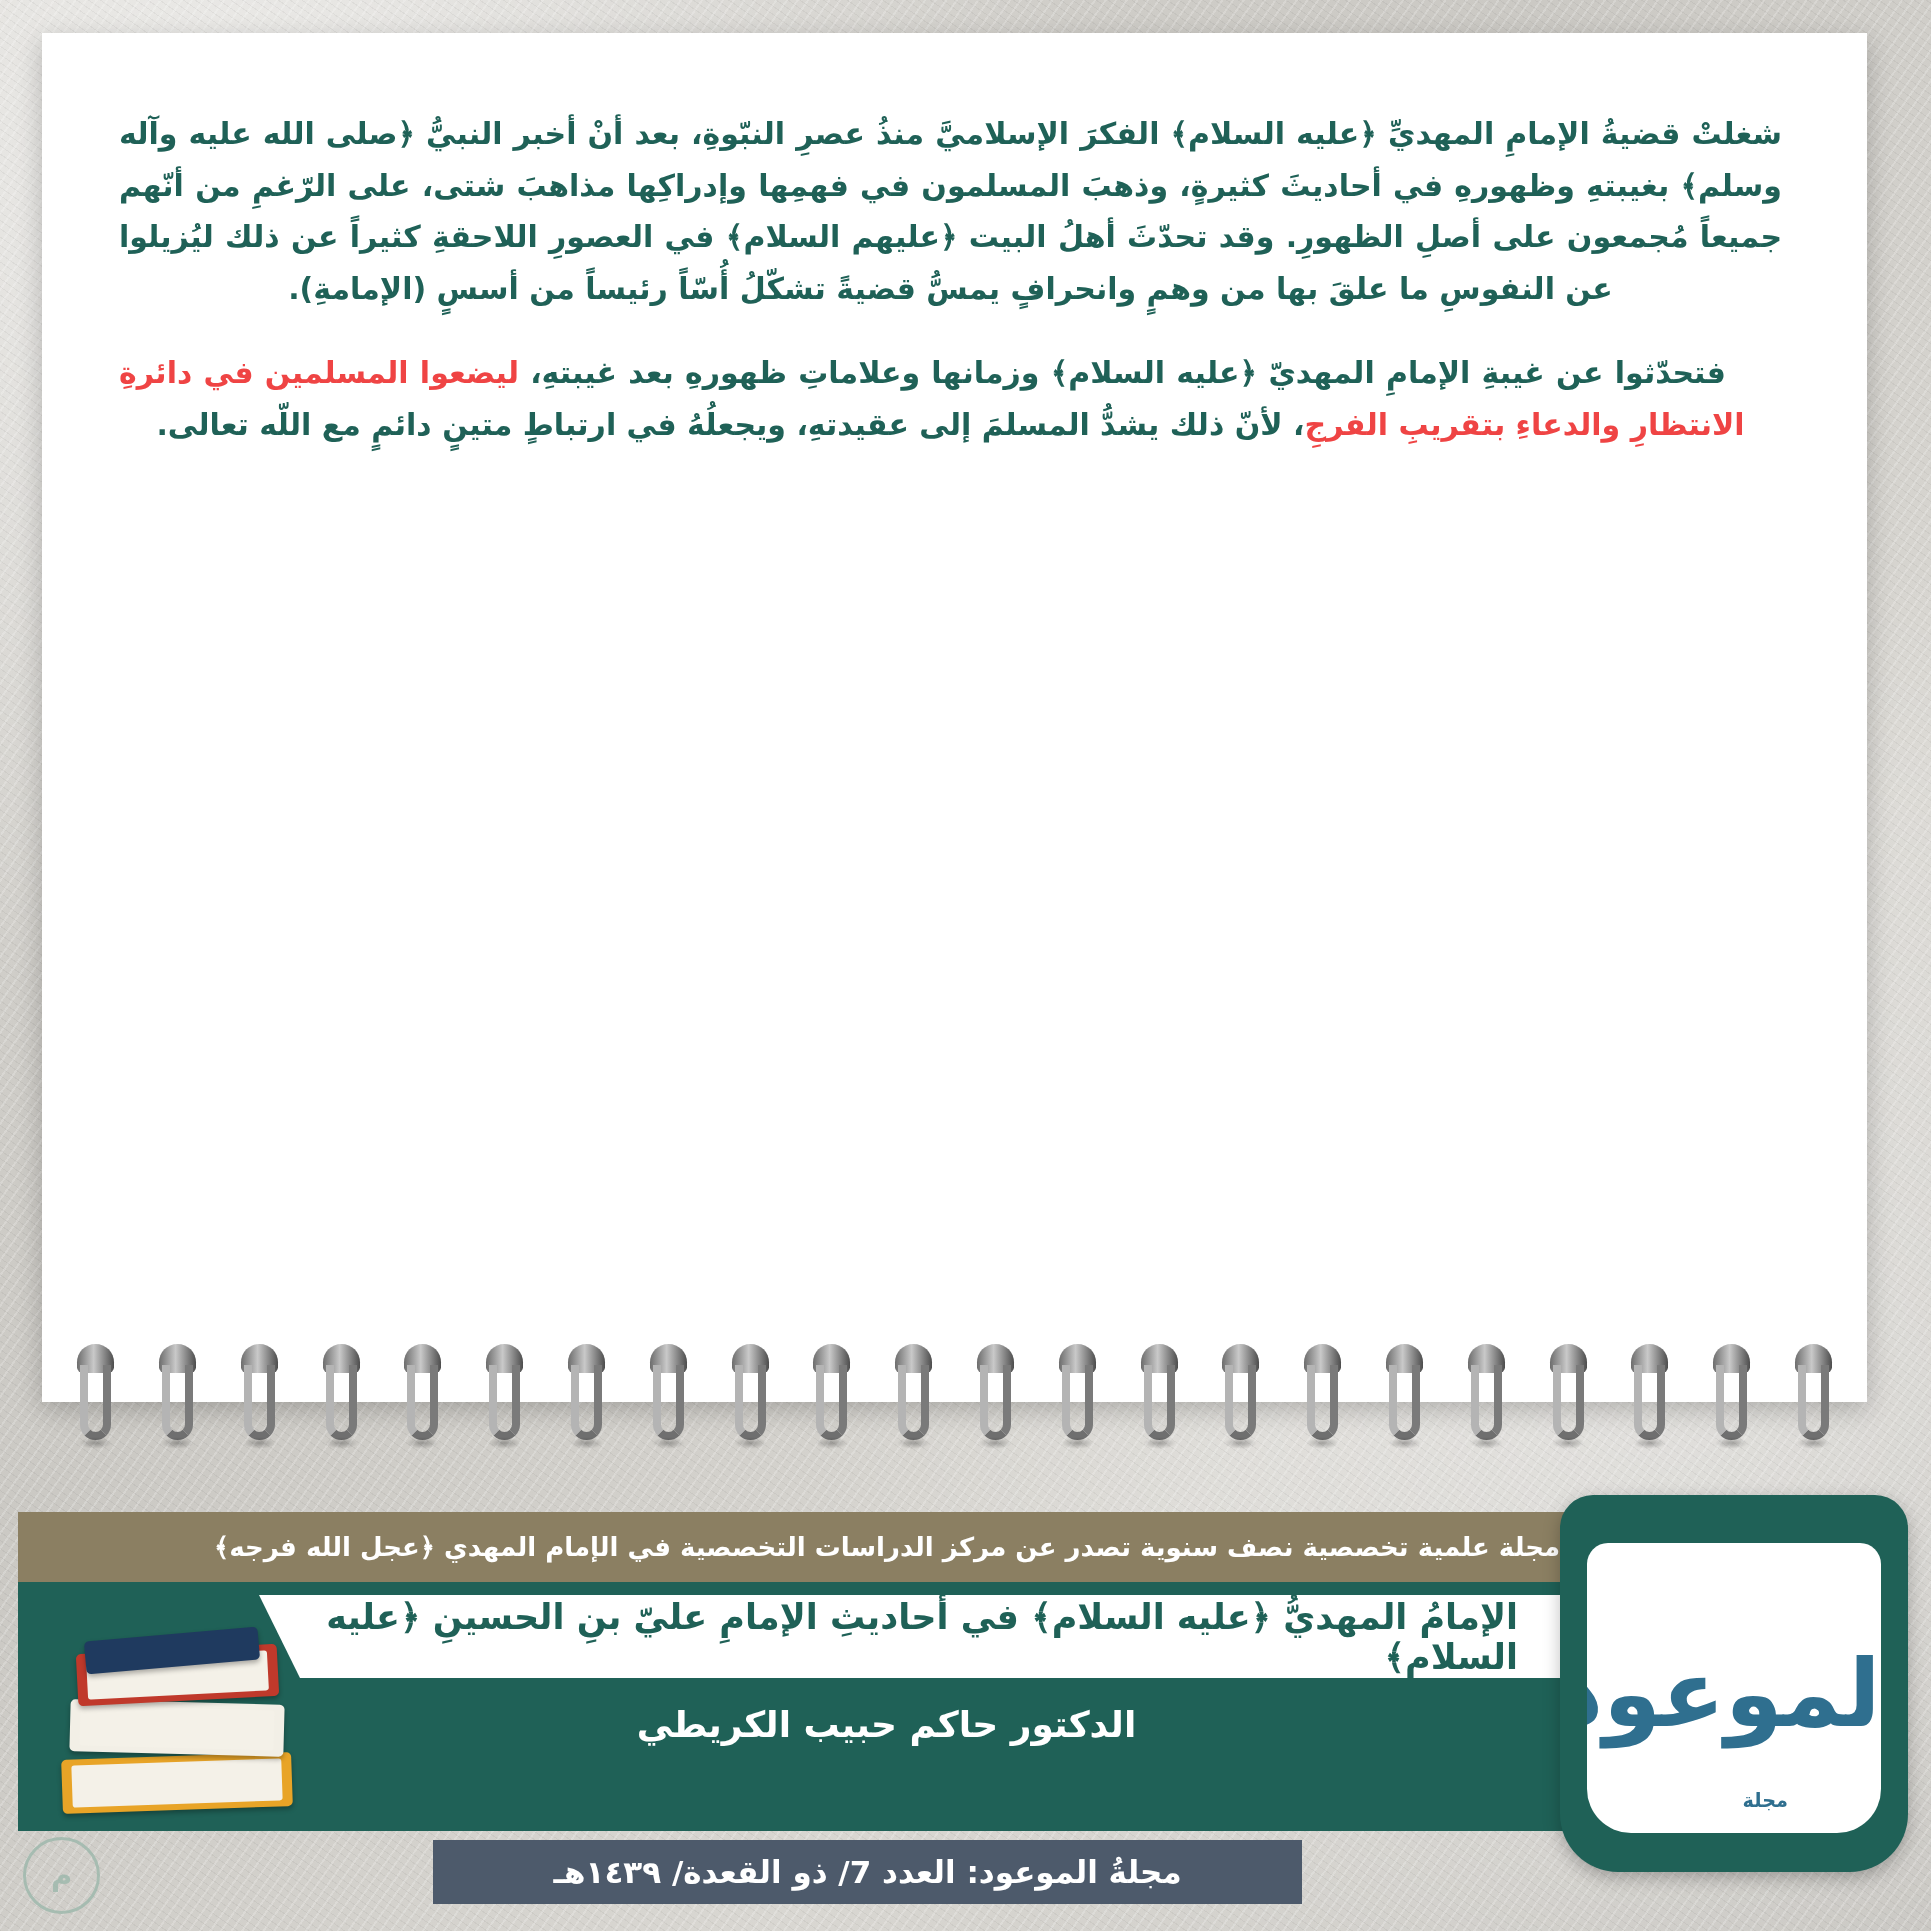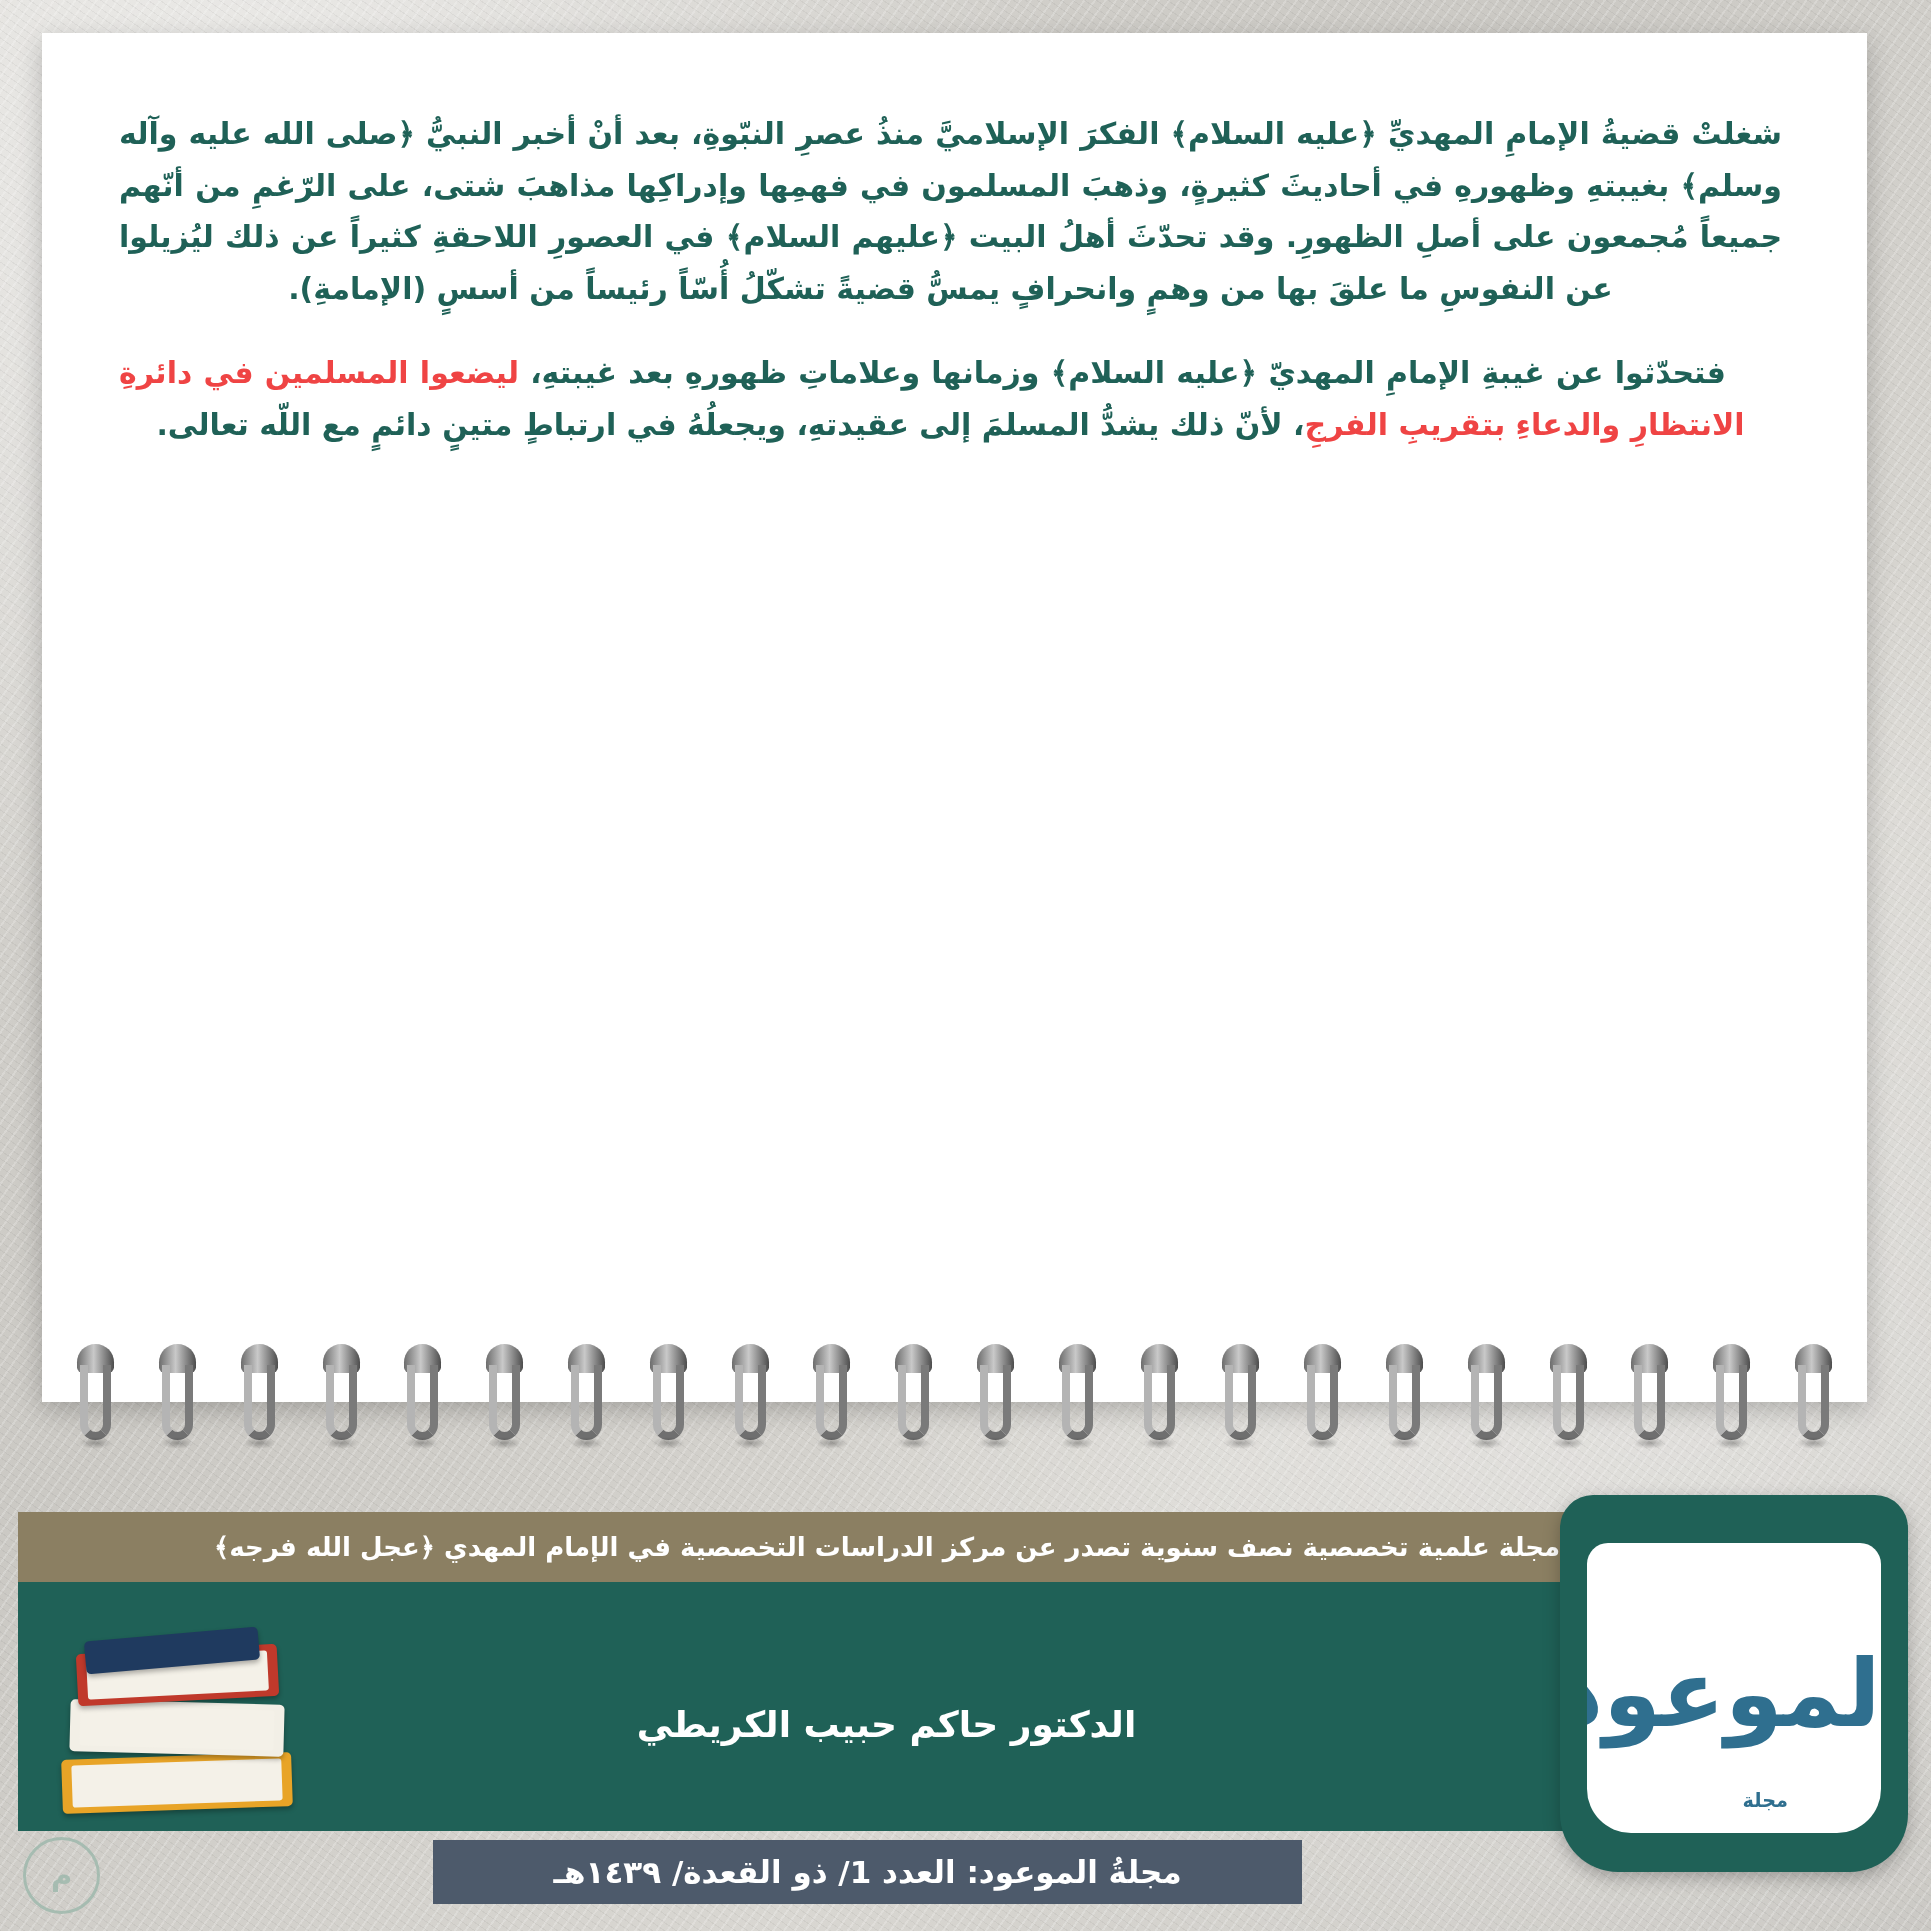--- a/index.html
+++ b/index.html
@@ -437,27 +437,30 @@
         </div>
       <div class="book" id="book2">
           <div class="pages"></div>
         </div>
       <div class="book" id="book1">
           <div class="pages"></div>
         </div>
       <div class="book" id="book0"></div>
     </div>
 
+    <div id="title-strip">
+      <span class="txt">الإمامُ المهديُّ ﴿عليه السلام﴾ في أحاديثِ الإمامِ عليّ بنِ الحسينِ ﴿عليه السلام﴾</span>
+    </div>
 
     <div id="author-line">
       <span class="txt">الدكتور حاكم حبيب الكريطي</span>
     </div>
 
     <div id="issue-bar">
-      <span class="txt">مجلةُ الموعود: العدد 1/ ذو القعدة/ ١٤٣٩هـ</span>
+      <span class="txt">مجلةُ الموعود: العدد 7/ ذو القعدة/ ١٤٣٩هـ</span>
     </div>
 
     <div id="logo-plate"></div>
     <div id="logo-white">
       <span class="logo-text">الموعود</span>
       <span id="logo-sub">مجلة</span>
     </div>
 
   </div>
 

